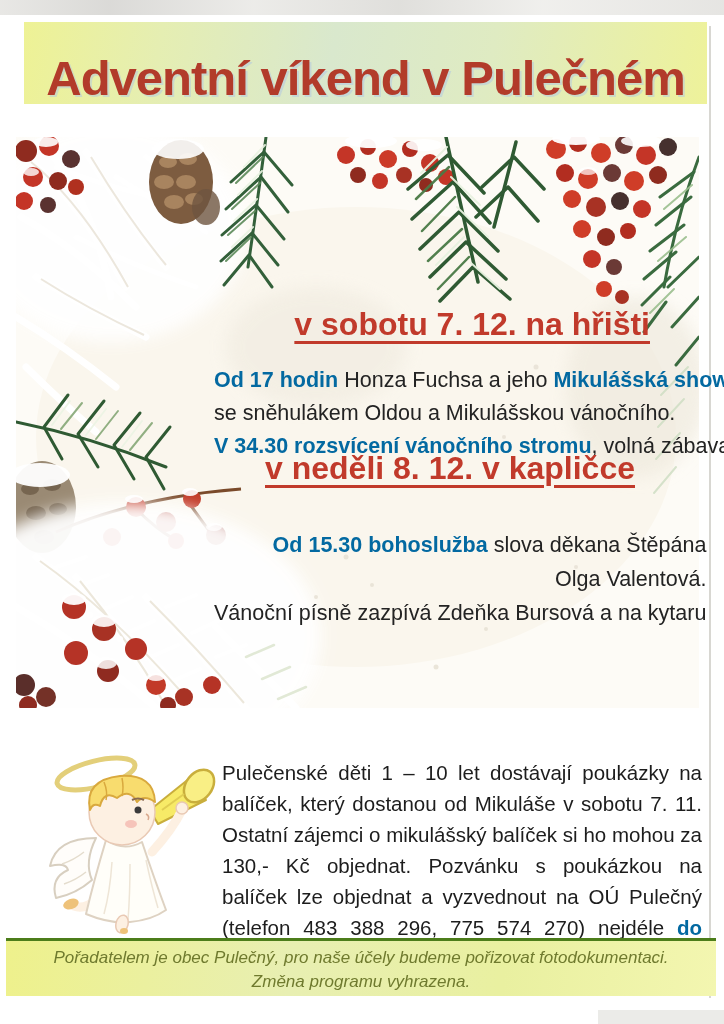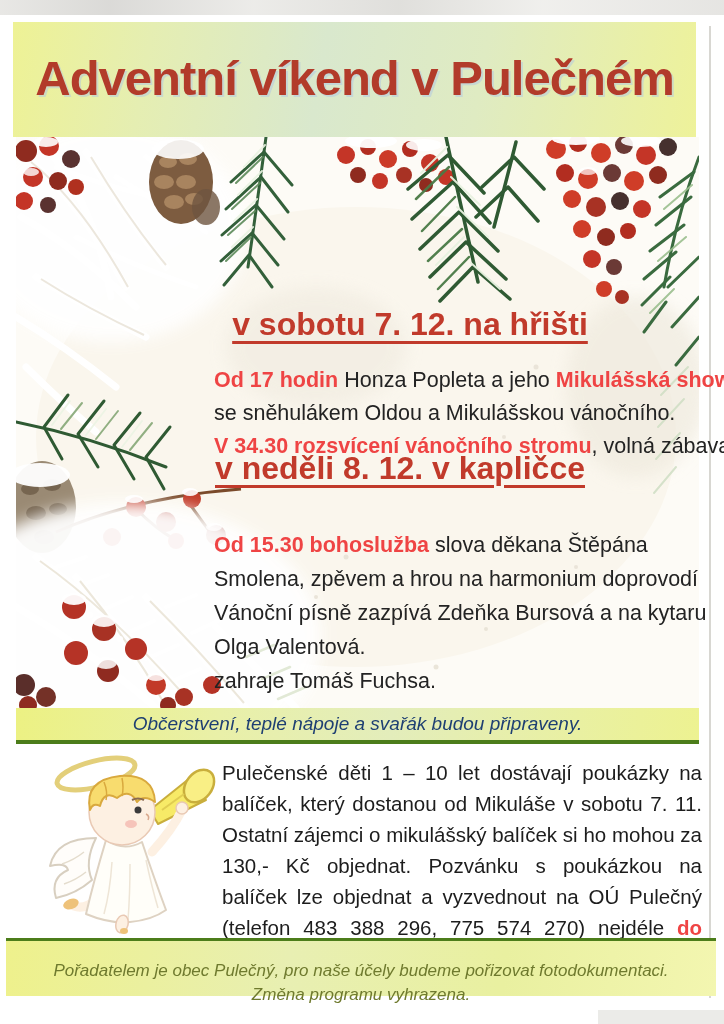--- a/index.html
+++ b/index.html
@@ -8,63 +8,63 @@
     background:#ffffff; font-family:"Liberation Sans", sans-serif;
   }
   .scan-top {
     position:absolute; left:0; top:0; width:724px; height:15px; opacity:.65;
     background:linear-gradient(90deg,#dcdbd7 0%,#c7c6c2 15%,#e2e1dd 35%,#cfcec9 55%,#e8e7e3 75%,#d8d7d3 100%);
   }
   .scan-right { position:absolute; left:709px; top:26px; width:2px; height:972px; background:#d8d7d2; }
   .scan-bottom { position:absolute; left:598px; top:1010px; width:126px; height:14px; background:#deddd9; opacity:.6; }
 
   .title-band {
-    position:absolute; left:13px; top:22px; width:683px; height:115px;
+    position:absolute; left:24px; top:22px; width:683px; height:82px;
     background:linear-gradient(100deg,#eef295 0%,#e5eeb2 20%,#d9e8cd 45%,#dfebc2 68%,#eef29a 100%);
   }
   .title {
     width:100%; text-align:center; line-height:112px;
     font-size:49px; font-weight:bold; letter-spacing:-1px; color:#b23b2a;
     text-shadow:2px 2px 0 rgba(175,198,228,.5);
   }
 
   .photo { position:absolute; left:16px; top:137px; width:683px; height:571px; background:#fdfbf7; }
   .photo svg { display:block; width:100%; height:100%; }
 
   .h-red {
-    position:absolute; color:#c13a2b; font-weight:bold; font-size:32px; text-align:center;
+    position:absolute; color:#c13a2b; font-weight:bold; font-size:32px; text-align:right;
     text-decoration:underline; text-decoration-thickness:3px; text-underline-offset:6px;
     white-space:nowrap;
   }
   .h-sat { left:170px; top:306px; width:480px; }
   .h-sun { left:165px; top:450px; width:470px; }
 
   .photo-text { position:absolute; left:214px; color:#232323; font-size:21.5px; white-space:nowrap; }
   .pt-sat { top:364px; line-height:33px; }
-  .pt-sun { top:528px; line-height:34px; }
-  .b { font-weight:bold; color:#ef4444; }
+  .pt-sun { top:528px; line-height:34px;text-align:right; }
+  .b { font-weight:bold; color:#0369a1; }
 
   .band-refresh {
     position:absolute; left:16px; top:708px; width:683px; height:32px;
     background:linear-gradient(95deg,#ecf183 0%,#e9f0a8 30%,#e3edbb 55%,#edf291 100%);
     border-bottom:4px solid #4c7d1a;
     font-style:italic; color:#1e3f72; font-size:19px; text-align:center; line-height:32px;
   }
 
   .angel { position:absolute; left:34px; top:752px; width:185px; height:182px; }
   .voucher {
     position:absolute; left:222px; top:757px; width:480px; margin:0;
     font-size:20.5px; line-height:31px; color:#1d1d1d; text-align:justify;
   }
   .voucher .b { font-weight:bold; }
 
   .band-footer {
     position:absolute; left:6px; top:938px; width:710px; height:58px; box-sizing:border-box;
     background:linear-gradient(95deg,#eef18c 0%,#e8efb2 40%,#e9f0a0 70%,#f3f6b0 100%);
-    border-top:3px solid #4c7d1a; padding-top:18px;
+    border-top:3px solid #4c7d1a; padding-top:5px;
     font-style:italic; color:#6f7a2e; font-size:17px; text-align:center; line-height:24px;
   }
 </style>
 </head>
 <body>
 
 <div class="page">
   <div class="scan-top"></div>
   <div class="scan-right"></div>
   <div class="scan-bottom"></div>
@@ -284,37 +284,32 @@
           <circle cx="488" cy="300" r="2"></circle>
           <circle cx="560" cy="430" r="2"></circle>
         <circle cx="420" cy="530" r="2.5"></circle>
           <circle cx="470" cy="492" r="2"></circle>
       </g>
     </svg>
   </div>
 
   <div class="h-red h-sat">v sobotu 7. 12. na hřišti</div>
   <div class="photo-text pt-sat">
-    <div><span class="b">Od 17 hodin</span><span> Honza Popleta a jeho </span><span class="b">Mikulášská show</span></div>
+    <div><span class="b">Od 17 hodin</span><span> Honza Fuchsa a jeho </span><span class="b">Mikulášská show</span></div>
     <div><span>se sněhulákem Oldou a Mikulášskou vánočního.</span></div>
     <div><span class="b">V 34.30 rozsvícení vánočního stromu</span><span>, volná zábava.</span></div>
   </div>
 
   <div class="h-red h-sun">v neděli 8. 12. v kapličce</div>
   <div class="photo-text pt-sun">
     <div><span class="b">Od 15.30 bohoslužba</span><span> slova děkana Štěpána</span></div>
-    <div><span>Smolena, zpěvem a hrou na harmonium doprovodí</span></div>
+    <div><span>Olga Valentová.</span></div>
     <div><span>Vánoční písně zazpívá Zdeňka Bursová a na kytaru</span></div>
-    <div><span>Olga Valentová.</span></div>
-    <div><span>zahraje Tomáš Fuchsa.</span></div>
-  </div>
-
-  <div class="band-refresh">
-    <span>Občerstvení, teplé nápoje a svařák budou připraveny.</span>
-  </div>
+  </div>
+
 
   <div class="angel">
     <svg viewBox="0 0 185 182">
       <ellipse cx="62" cy="22" rx="40" ry="13" fill="none" stroke="#e3cf7a" stroke-width="5" transform="rotate(-14 62 22)"></ellipse>
 
       <path d="M62 86 Q22 86 16 114 Q32 110 34 118 Q16 126 22 146 Q42 142 58 128 Q50 110 62 86 Z" fill="#fffdfa" stroke="#d8cfc0" stroke-width="2" stroke-linejoin="round"></path>
       <path d="M28 112 Q40 108 50 100 M30 132 Q42 128 52 120" stroke="#e4dccd" stroke-width="1.5" fill="none"></path>
 
       <path d="M116 58 L156 26 L172 48 L124 72 Z" fill="#f7ea67" stroke="#c9ae3c" stroke-width="2" stroke-linejoin="round"></path>
       <ellipse cx="165" cy="34" rx="13" ry="18" fill="#f9ef85" stroke="#c9ae3c" stroke-width="2.5" transform="rotate(38 165 34)"></ellipse>

